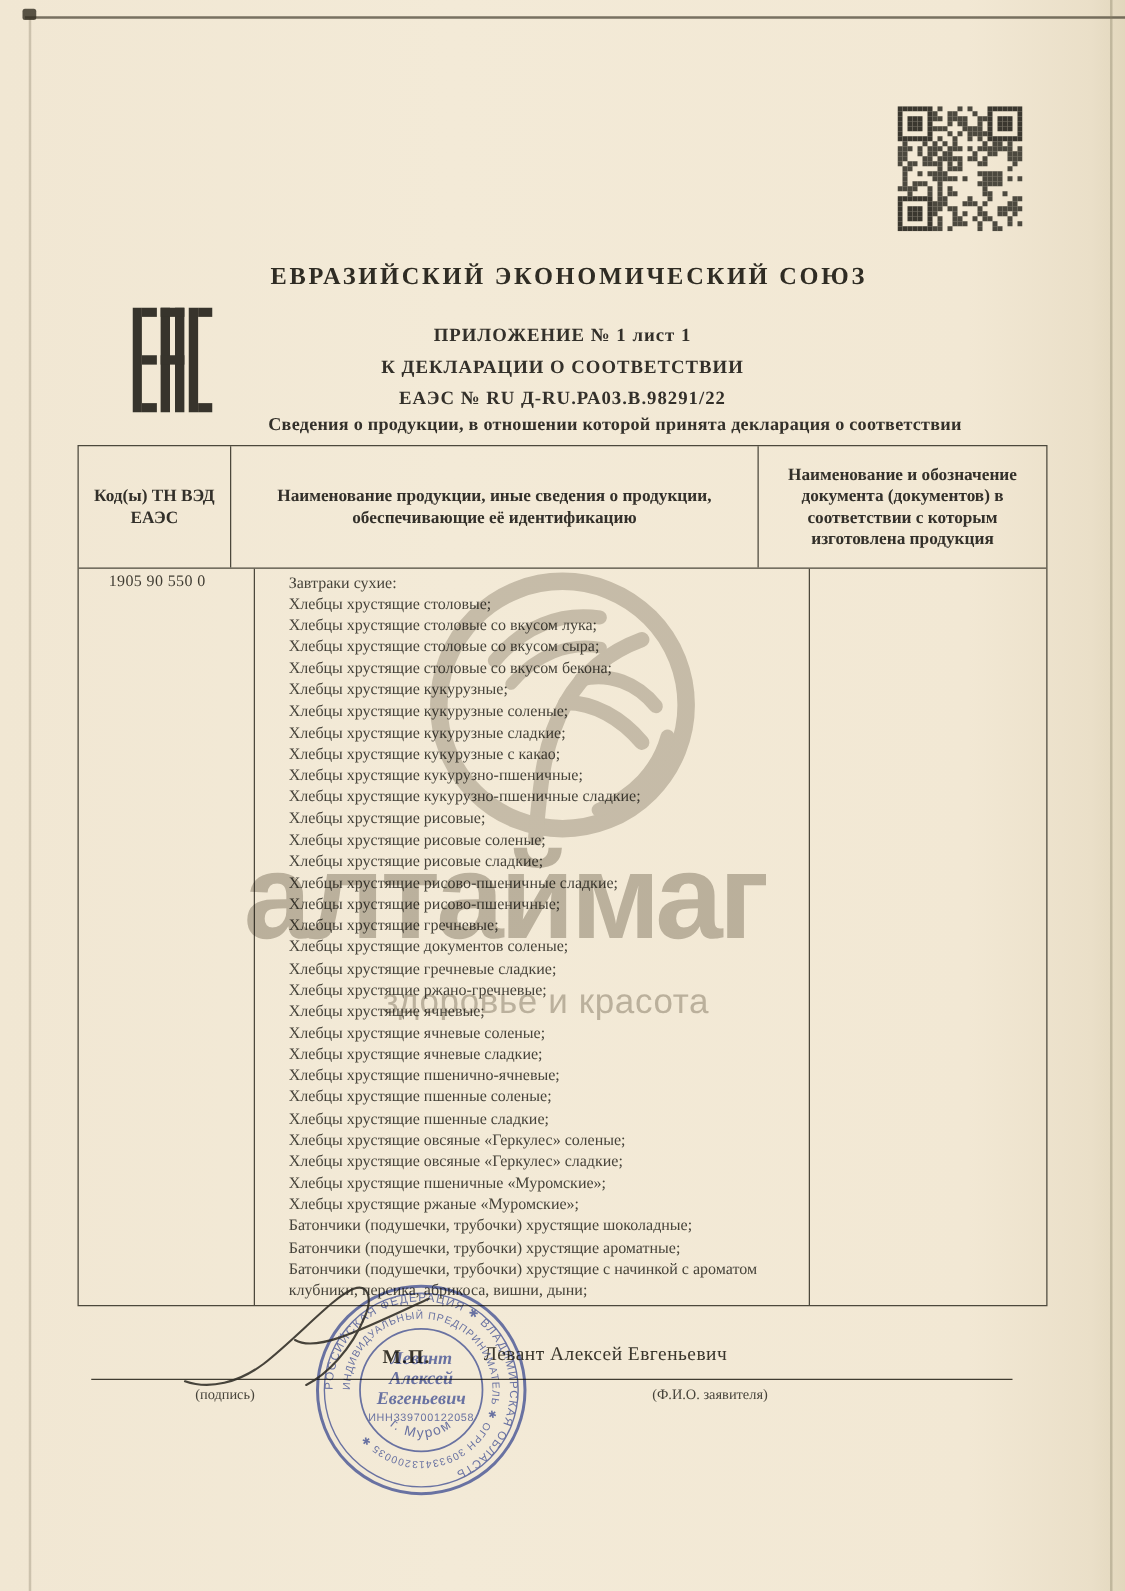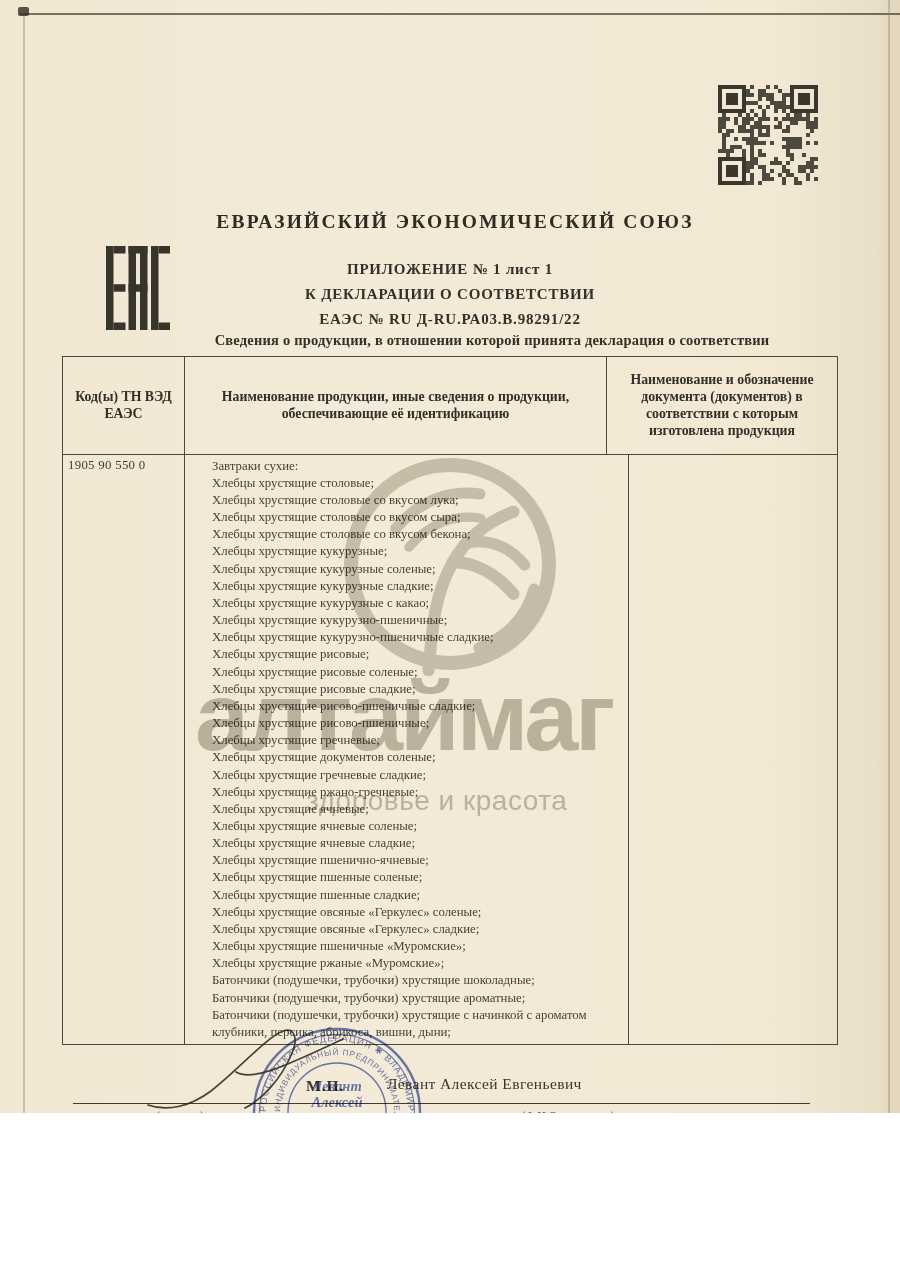--- a/index.html
+++ b/index.html
@@ -1,17 +1,17 @@
 <!DOCTYPE html>
 <html><head>
 <meta charset="utf-8">
 <style>
   html,body{margin:0;padding:0;}
   .page{
-    position:relative; width:900px; height:1113px; overflow:hidden;
+    position:relative; width:900px; height:1273px; overflow:hidden;
     background:linear-gradient(90deg,#f1e7d3 0%, #f3ead7 40%, #f2e8d4 86%, #eadfc8 97%, #e2d7bd 100%);
     font-family:"Liberation Serif","DejaVu Serif",serif;
     color:#403c32;
   }
   
   .scan-top-line{position:absolute;left:20px;top:13px;width:880px;height:2px;background:rgba(62,56,42,.68);}
   .scan-left-line{position:absolute;left:23px;top:14px;width:1.5px;height:1259px;background:rgba(120,110,85,.30);}
   .scan-fold-line{position:absolute;left:888px;top:0;width:1.5px;height:1273px;background:rgba(135,125,100,.38);}
   .scan-blob{position:absolute;left:18px;top:7px;width:11px;height:9px;background:rgba(50,45,33,.8);border-radius:2px;}
 
@@ -35,21 +35,21 @@
   .doc-table{position:absolute;left:62px;top:356px;width:776px;height:689px;
     border:1.5px solid #4c483c;box-sizing:border-box;display:flex;flex-direction:column;}
   .t-head{display:flex;height:103px;border-bottom:1.5px solid #4c483c;box-sizing:border-box;}
   .t-body{display:flex;flex:1;}
   .c1{width:122px;border-right:1.5px solid #4c483c;box-sizing:border-box;}
   .c2{width:422px;border-right:1.5px solid #4c483c;box-sizing:border-box;}
   .c3{flex:1;}
   .t-head .cell{display:flex;align-items:center;justify-content:center;text-align:center;
     font-weight:bold;font-size:13.8px;line-height:17px;color:#33302a;padding:2px 6px;box-sizing:border-box;height:100%;}
   .t-body .cell{padding:3px 5px;box-sizing:border-box;}
-  .code-cell{font-size:12.8px;letter-spacing:.3px;}
+  .code-cell{font-size:12.8px;letter-spacing:.3px;margin-left:19px;}
   .products{font-size:12.8px;line-height:17.15px;color:#46433a;padding-left:2px;margin-left:22px;}
   .doc-cell{font-size:12.6px;line-height:16.5px;color:#46433a;}
 
   
   .wm{position:absolute;pointer-events:none;mix-blend-mode:multiply;}
   .wm-tree{left:338px;top:452px;width:224px;height:226px;opacity:.42;}
   .wm-brand{left:195px;top:668px;width:520px;font-family:"Liberation Sans","DejaVu Sans",sans-serif;
     font-weight:bold;font-size:97px;line-height:1;letter-spacing:-3px;color:#8e877b;opacity:.52;}
   .wm-tagline{left:306px;top:785px;font-family:"Liberation Sans","DejaVu Sans",sans-serif;
     font-size:28px;letter-spacing:.5px;color:#8e877b;opacity:.52;}

